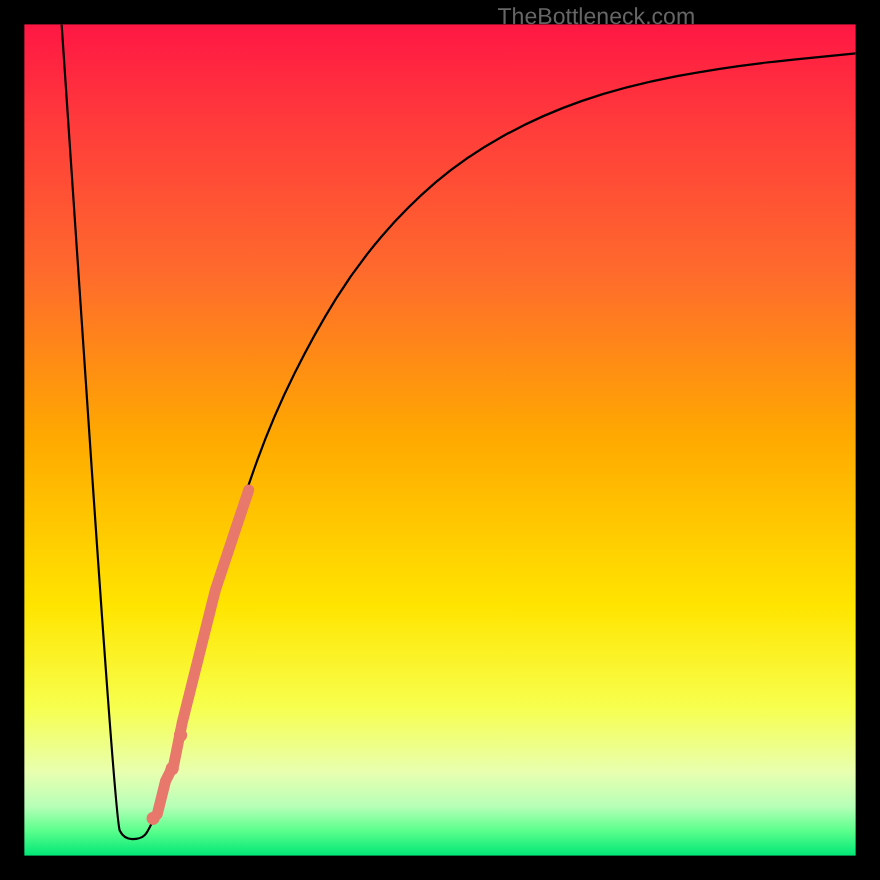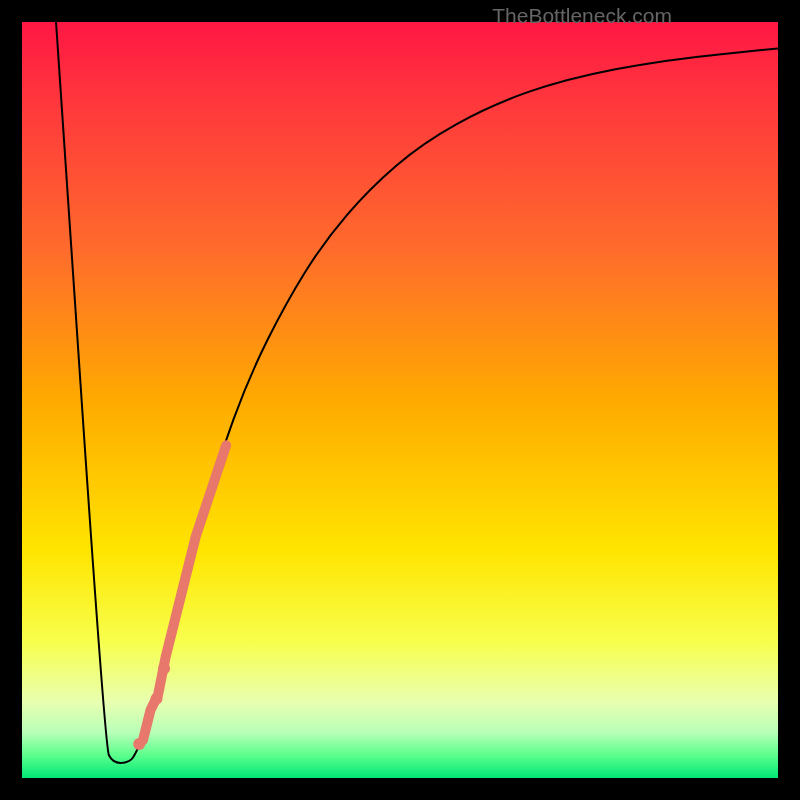--- a/index.html
+++ b/index.html
@@ -8,21 +8,20 @@
     background: #000;
     width: 800px;
     height: 800px;
     overflow: hidden;
   }
   .chart-container {
     position: relative;
     width: 652px;
     height: 800px;
     background: #000;
-    padding-left: 40px;
   }
   .watermark {
     position: absolute;
     top: 4px;
     right: 20px;
     color: #666;
     font-family: Arial, Helvetica, sans-serif;
     font-size: 21px;
     font-weight: normal;
     z-index: 10;

